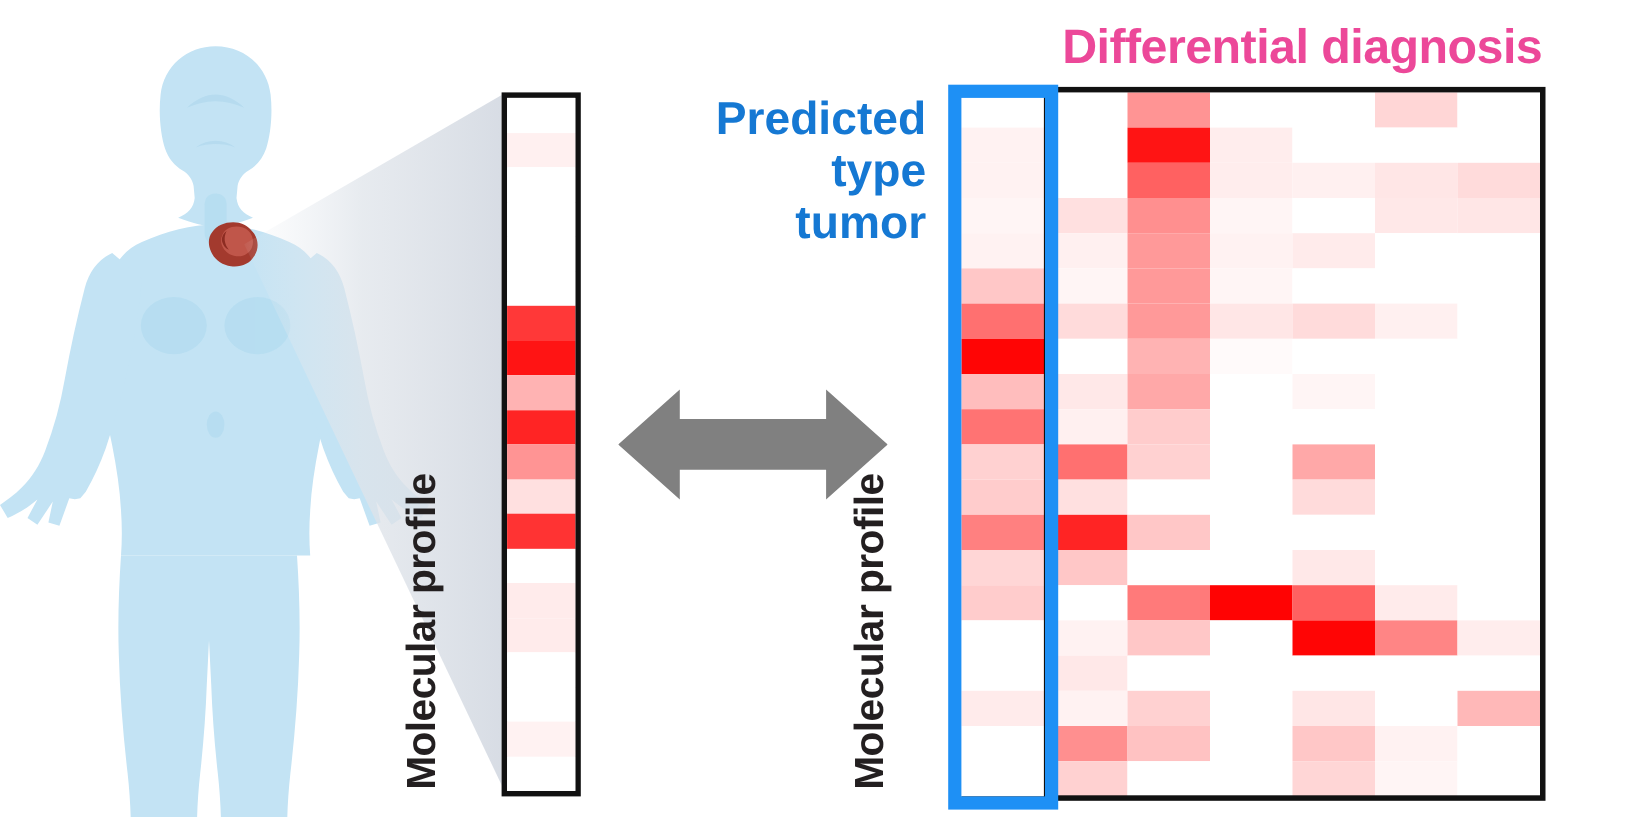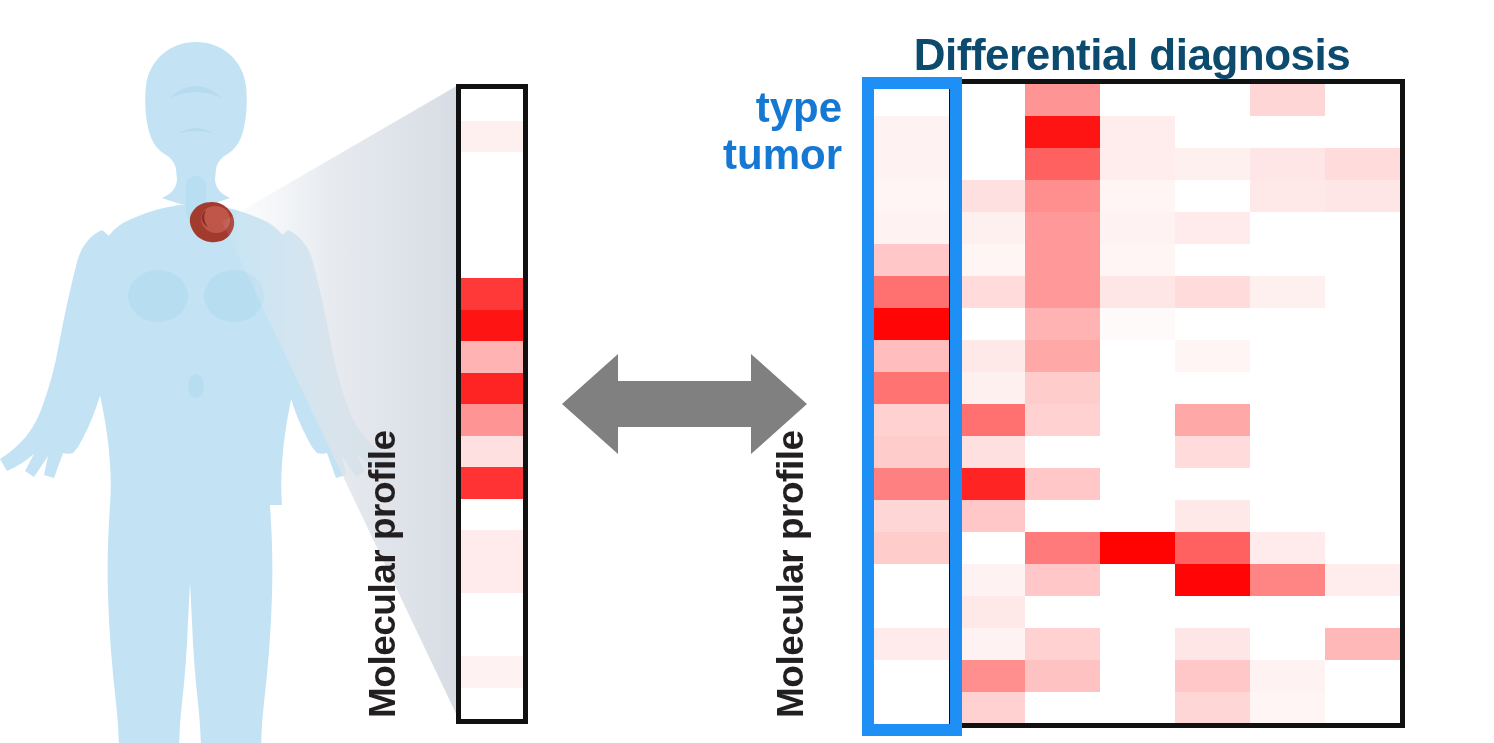--- a/index.html
+++ b/index.html
@@ -85,26 +85,26 @@
     left: 562px;
     top: 352px;
     width: 245px;
     height: 104px;
   }
 
   
   #differential-diagnosis-title {
     position: absolute;
     left: 862px;
-    top: 30px;
+    top: 18px;
     width: 540px;
-    text-align: center;
+    text-align: right;
     font-weight: bold;
     font-size: 44px;
-    color: #0c4a6e;
+    color: #ec4899;
     letter-spacing: -0.5px;
   }
 
   
   #differential-heatmap {
     position: absolute;
     left: 874px;
     top: 84px;
     width: 526px;
     height: 640px;
@@ -229,20 +229,21 @@
       <div class="hm-cell" style="height: 5%; background: rgb(255, 235, 235);"></div>
       <div class="hm-cell" style="height: 5%; background: rgb(255, 255, 255);"></div>
       <div class="hm-cell" style="height: 5%; background: rgb(255, 255, 255);"></div>
       <div class="hm-cell" style="height: 5%; background: rgb(255, 242, 242);"></div>
       <div class="hm-cell" style="height: 5%; background: rgb(255, 255, 255);"></div>
     </div>
 
   <div class="axis-label-vertical" id="left-axis-label">Molecular profile</div>
 
   <div id="predicted-tumor-type-label">
+    <div>Predicted</div>
     <div>type</div>
     <div>tumor</div>
   </div>
 
   <div id="exchange-arrow">
     <svg width="245" height="104" viewBox="0 0 245 104" xmlns="http://www.w3.org/2000/svg">
       <polygon points="0,52 56,2 56,29 189,29 189,2 245,52 189,102 189,75 56,75 56,102" fill="#808080"></polygon>
     </svg>
   </div>
 

